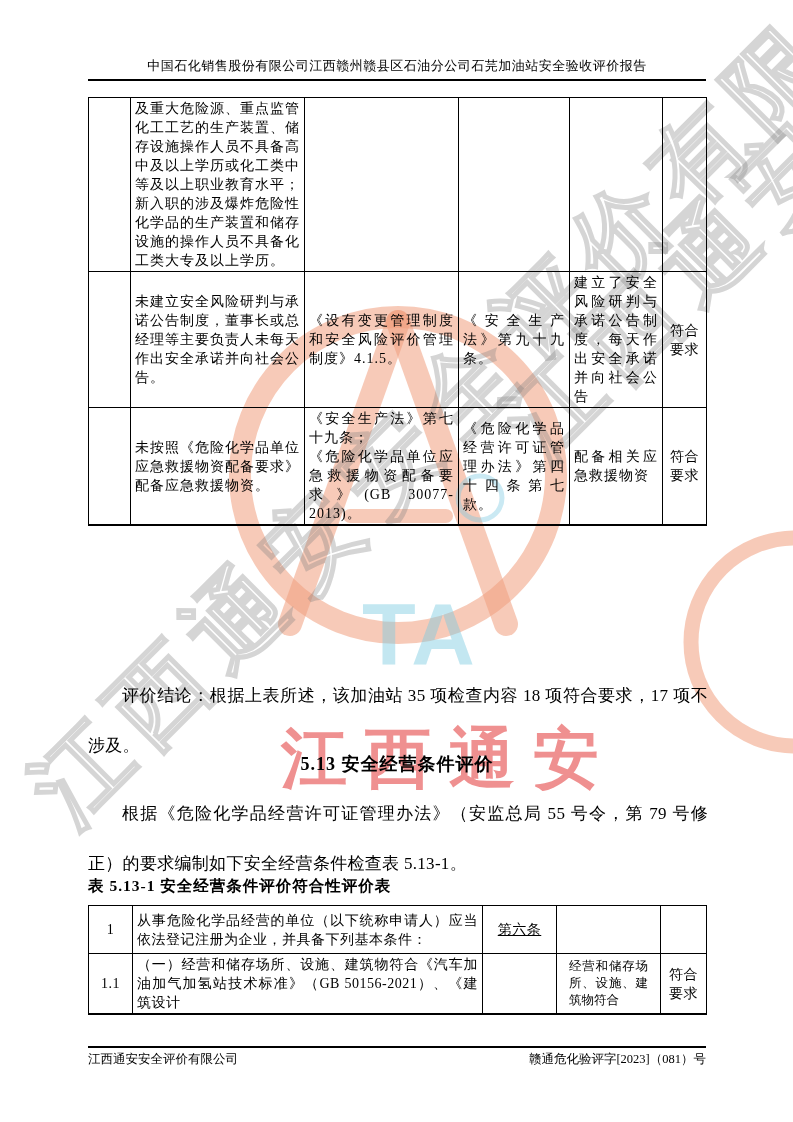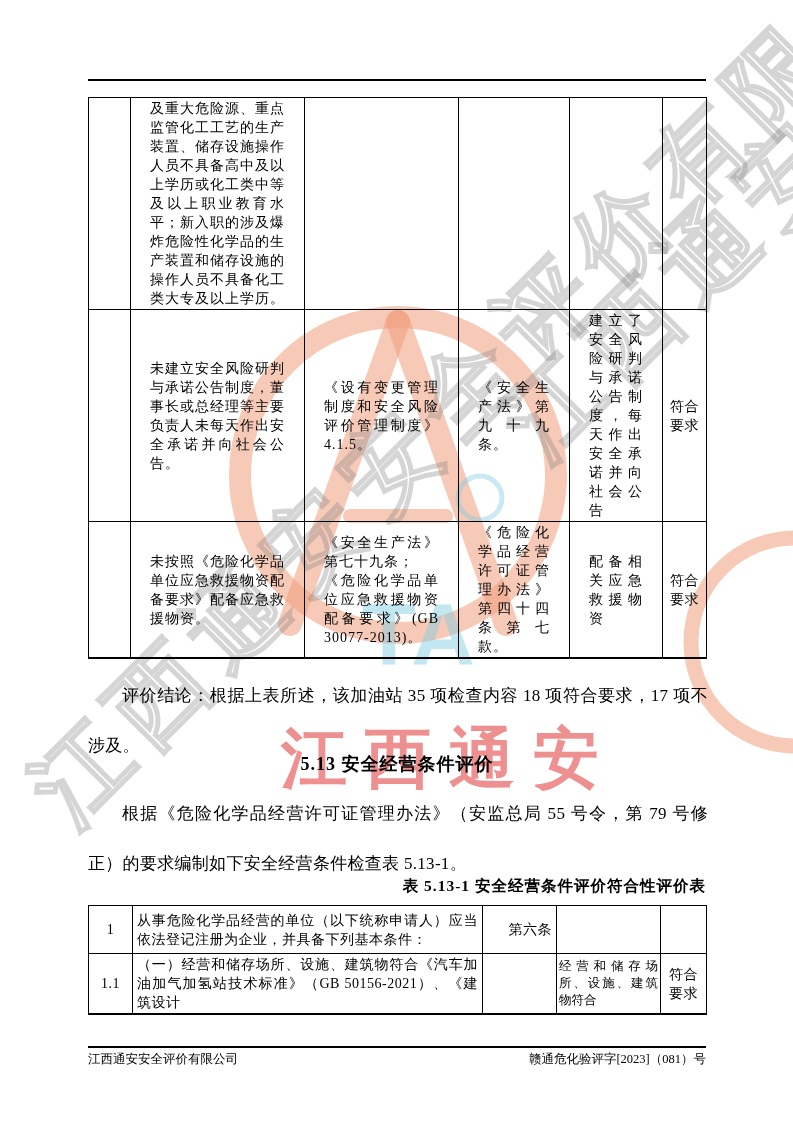--- a/index.html
+++ b/index.html
@@ -39,54 +39,54 @@
   .header-rule{position:absolute;left:88px;top:79px;width:618px;height:2px;background:#000;z-index:1;}
   .footer-rule{position:absolute;left:88px;top:1046px;width:618px;height:2px;background:#000;z-index:1;}
   .footer{position:absolute;left:88px;top:1051px;width:618px;height:18px;z-index:1;font-size:12.5px;}
   .f-left{position:absolute;left:0;top:0;}
   .f-center{position:absolute;left:0;right:0;top:0;text-align:center;}
   .f-right{position:absolute;right:0;top:0;}
   
   table{border-collapse:collapse;table-layout:fixed;z-index:1;}
   .cont-table{position:absolute;left:88px;top:97px;width:618px;border:1.5px solid #000;border-bottom-width:2.5px;}
   .cont-table td{
-    border:1px solid #000;vertical-align:middle;padding:1px 19px;
+    border:1px solid #000;vertical-align:middle;padding:1px 4px;
     font-size:14px;line-height:19px;letter-spacing:1px;
     text-align:justify;white-space:pre-line;overflow:hidden;
   }
   .cont-table td.c-seq{padding:1px 1px;}
   .cont-table td.c-conc{text-align:center;letter-spacing:0.5px;padding:1px 2px;white-space:normal;}
   .chk-table{position:absolute;left:88px;top:905px;width:618px;border:1.5px solid #000;border-bottom-width:2.5px;}
   .chk-table th{
     border:1px solid #000;font-size:14.5px;font-weight:bold;text-align:center;
     vertical-align:middle;letter-spacing:1px;padding:1px 2px;
   }
   .chk-table td{
     border:1px solid #000;vertical-align:middle;padding:1px 4px;
     font-size:14px;line-height:19px;letter-spacing:0.5px;text-align:justify;overflow:hidden;
   }
   .chk-table td.k-seq{text-align:center;}
-  .chk-table td.k-basis{text-align:right;}
-  .chk-table td.k-rec{font-size:12.5px;line-height:17px;letter-spacing:0;padding:1px 2px;}
+  .chk-table td.k-basis{text-align:center;text-decoration:underline;}
+  .chk-table td.k-rec{font-size:12.5px;line-height:17px;letter-spacing:0;padding:1px 12px;}
   .chk-table td.k-conc{text-align:center;padding:1px 2px;}
   
   .para{
     position:absolute;left:88px;width:620px;z-index:1;
     font-size:17px;line-height:50px;text-indent:2em;letter-spacing:0.3px;
     text-align:justify;
   }
   .para-conclusion{top:671px;}
   .para-intro{top:789px;}
   .section-heading{
     position:absolute;left:88px;top:752px;width:618px;z-index:1;
     text-align:center;font-size:18px;font-weight:bold;letter-spacing:1px;
   }
   .table-caption{
     position:absolute;left:88px;top:876px;width:618px;z-index:1;
-    text-align:right;font-size:15.5px;font-weight:bold;letter-spacing:1px;
+    text-align:left;font-size:15.5px;font-weight:bold;letter-spacing:1px;
   }
 </style>
 </head>
 <body>
 
 <div class="page">
 
   <div class="wm-layer">
     <svg width="793" height="1122" viewBox="0 0 793 1122">
       <g stroke="#f09e7e" stroke-opacity="0.55" fill="none" stroke-linecap="round">
@@ -97,20 +97,21 @@
         <circle cx="795" cy="642" r="104" stroke-width="15"></circle>
       </g>
       <circle cx="480" cy="498" r="22" fill="none" stroke="rgba(122,201,224,0.4)" stroke-width="5"></circle>
     </svg>
     <div class="wm-gray wm-gray-1">江西通安安全评价有限公司</div>
     <div class="wm-gray wm-gray-2">江西通安安全评价有限公司</div>
     <div class="wm-cyan">TA</div>
     <div class="wm-red">江西通安</div>
   </div>
 
+  <div class="header-title">中国石化销售股份有限公司江西赣州赣县区石油分公司石芫加油站安全验收评价报告</div>
   <div class="header-rule"></div>
 
   <table class="cont-table">
     <colgroup>
       <col style="width:42px">
         <col style="width:174px">
         <col style="width:154px">
       <col style="width:111px">
         <col style="width:93px">
         <col style="width:44px">

